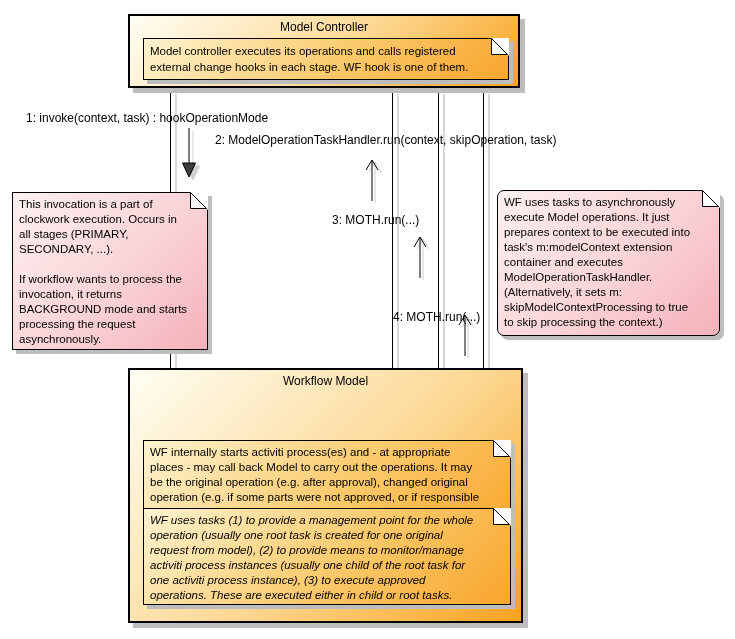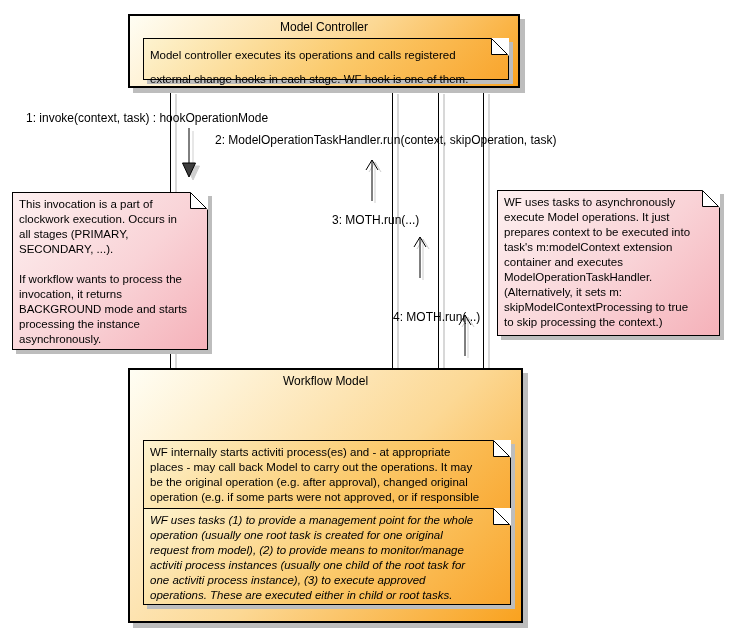--- a/index.html
+++ b/index.html
@@ -21,21 +21,21 @@
   .sysbox-title { text-align:center; font-size:12px; padding-top:4px; }
 
   
   .note {
     position:absolute; box-sizing:border-box; border:1px solid #000;
     box-shadow:4px 4px 0 #bdbdbd; z-index:3;
   }
   .note-orange { background:linear-gradient(135deg, #fdf3d0 0%, #fbc96a 55%, #f9a52d 100%); }
   .note-pink   { background:linear-gradient(135deg, #fdf0f0 0%, #f9d3d7 55%, #f5b1b9 100%); }
   .note-text { font-size:11.5px; line-height:15px; padding:4px 6px; white-space:pre-line; }
-  .note-text.lh16 { line-height:24px; }
+  .note-text.lh16 { line-height:16px; }
   .fold { position:absolute; top:-1px; right:-1px; width:18px; height:18px; }
 
   
   .msg-label { position:absolute; font-size:12px; white-space:nowrap; z-index:2; }
 
   
   .arrow { position:absolute; z-index:2; }
 </style>
 </head>
 <body>
@@ -125,25 +125,25 @@
       <polygon points="0.5,0.5 16.5,16.5 0.5,16.5" fill="#ffffff" stroke="#000000" stroke-width="1"></polygon>
     </svg>
     <div class="note-text">This invocation is a part of
 clockwork execution. Occurs in
 all stages (PRIMARY,
 SECONDARY, ...).
 
 If workflow wants to process the
 invocation, it returns
 BACKGROUND mode and starts
-processing the instance
+processing the request
 asynchronously.</div>
   </div>
 
-  <div class="note note-pink" style="left:497px; top:190px; width:223px; height:146px;">
+  <div class="note note-pink" style="left:497px; top:190px; width:223px; height:146px;border-radius:7px;">
     <svg class="fold" width="18" height="18" viewBox="0 0 18 18">
       <polygon points="0,0 18,0 18,18" fill="#ffffff"></polygon>
       <polygon points="0.5,0.5 16.5,16.5 0.5,16.5" fill="#ffffff" stroke="#000000" stroke-width="1"></polygon>
     </svg>
     <div class="note-text">WF uses tasks to asynchronously
 execute Model operations. It just
 prepares context to be executed into
 task's m:modelContext extension
 container and executes
 ModelOperationTaskHandler.

